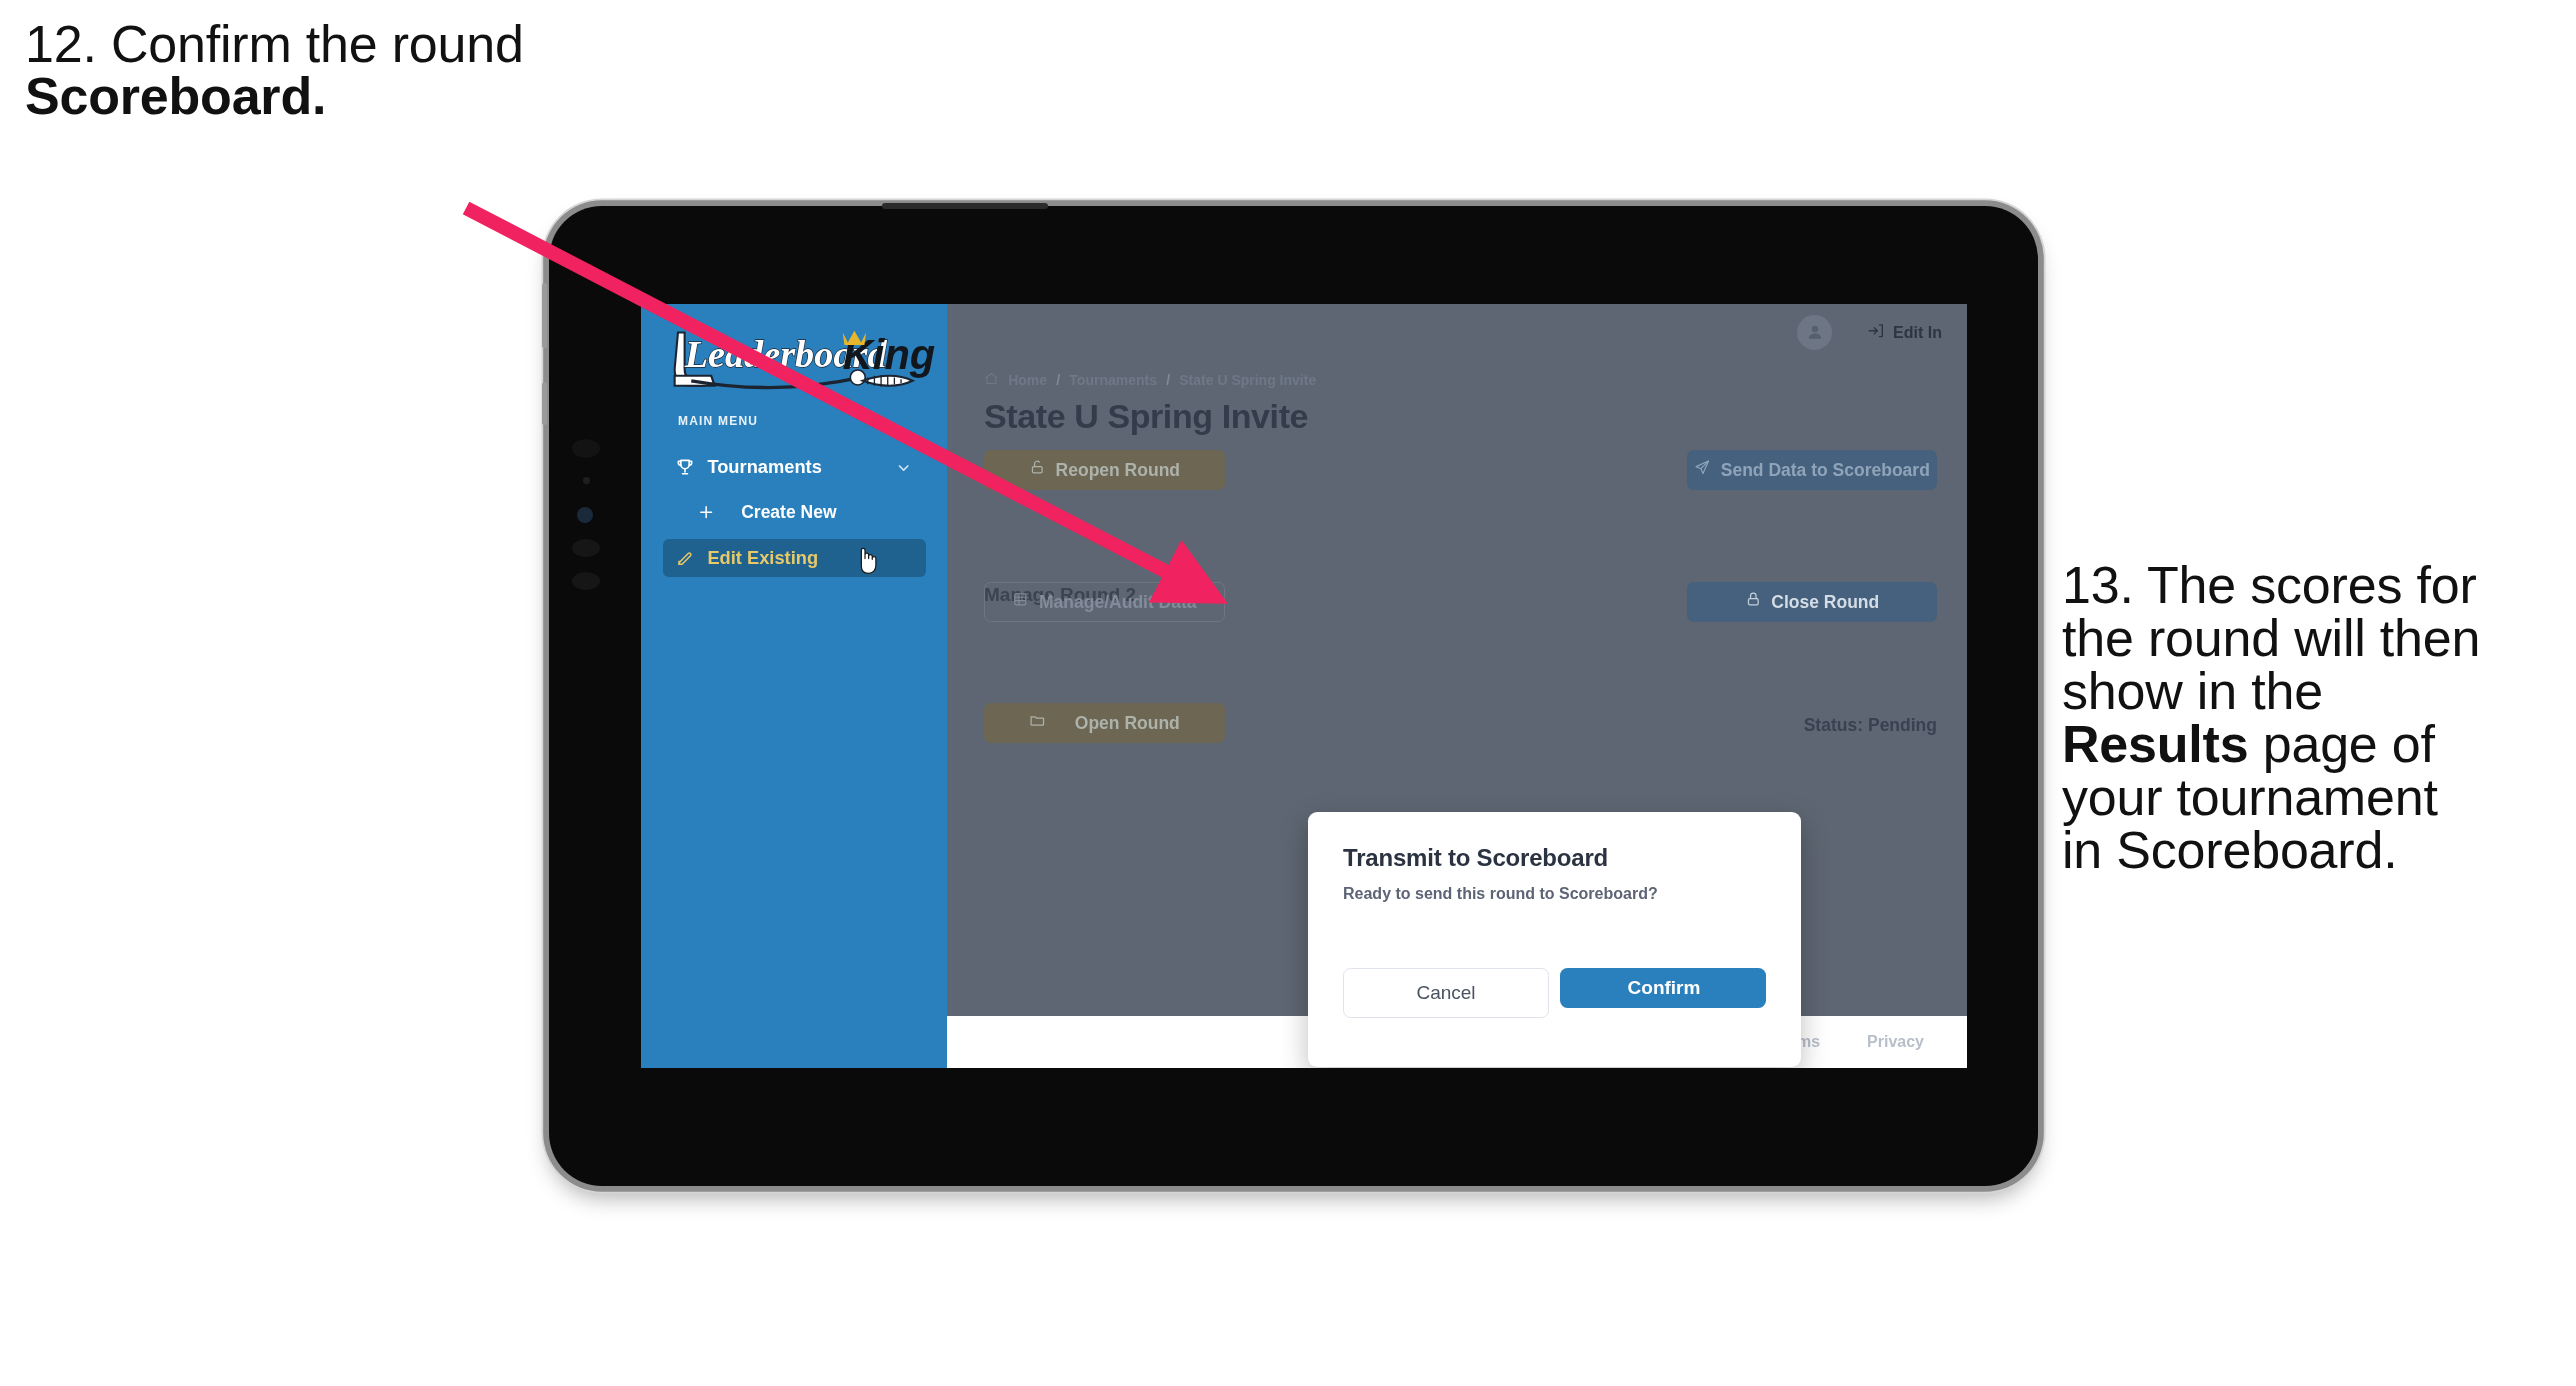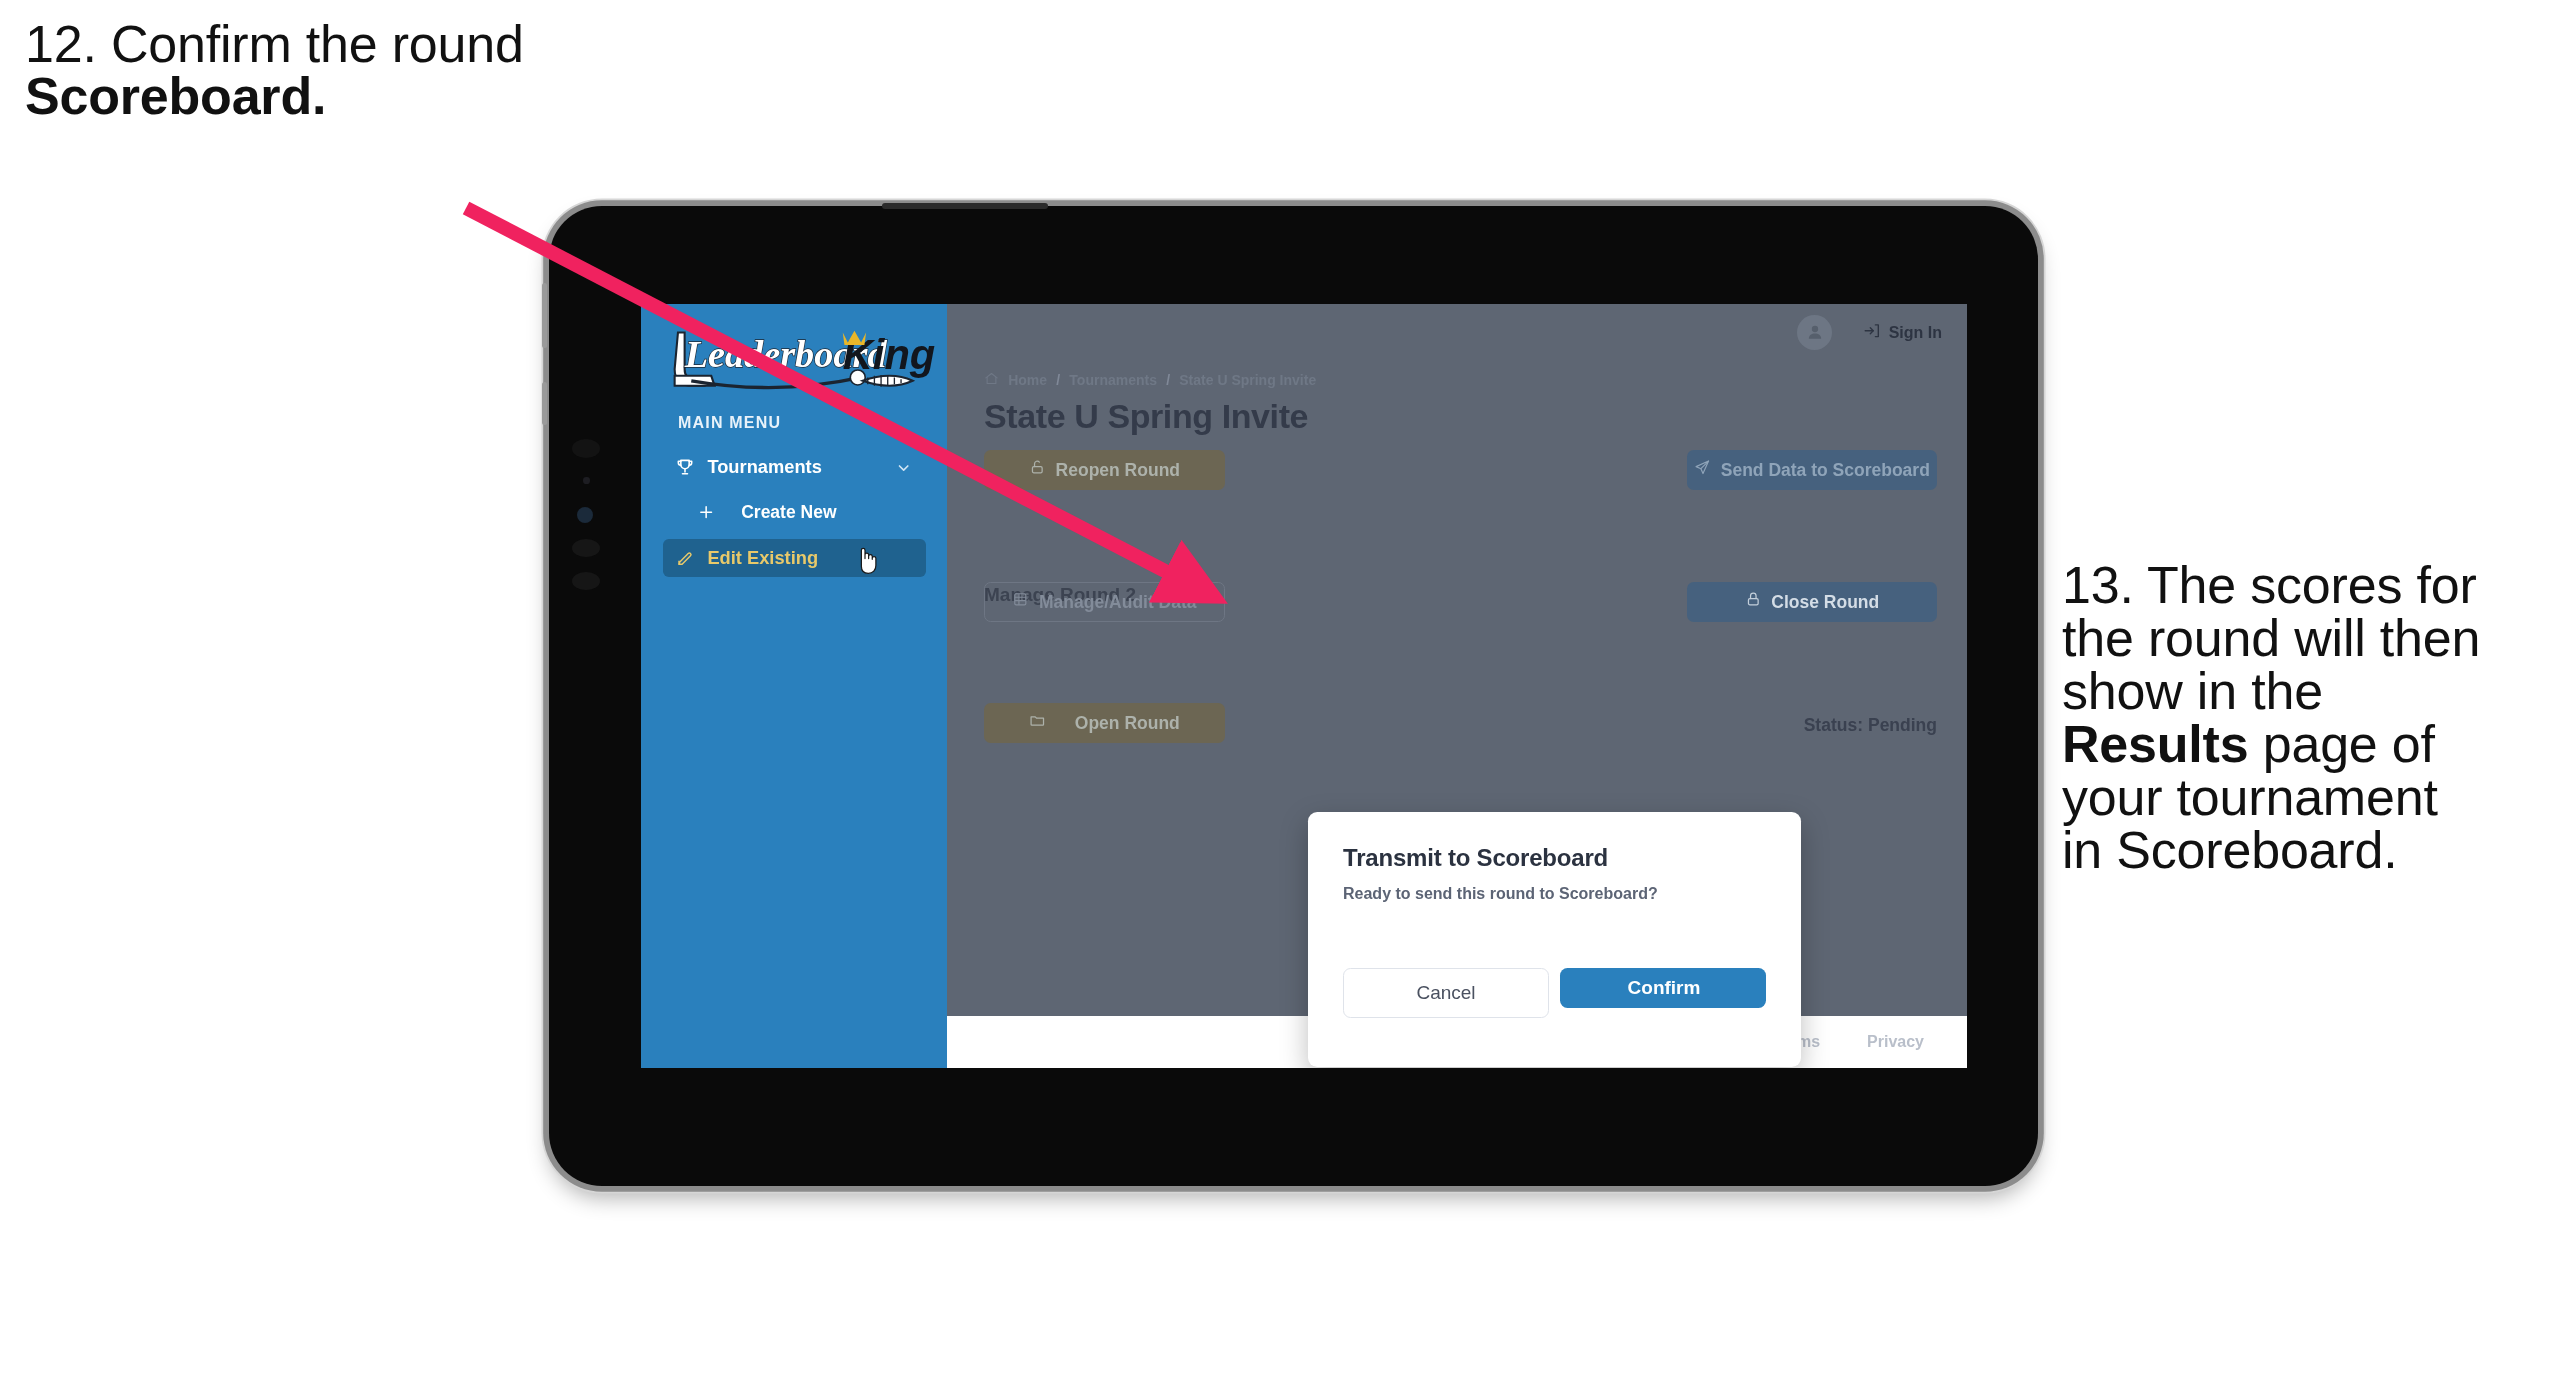--- a/index.html
+++ b/index.html
@@ -58,21 +58,21 @@
   }
 
   
   #sidebar{
     position:absolute;left:0;top:0;width:306px;height:764px;
     background:#2a80bd;
   }
   #logo-wrap{position:absolute;left:11.6px;top:15px;width:283px;height:77px;}
   #menu-label{
     position:absolute;left:37px;top:110px;
-    color:#e8f2fa;font-size:16px;font-weight:700;letter-spacing:1.2px;
+    color:#e8f2fa;font-size:12px;font-weight:700;letter-spacing:1.2px;
   }
   .nav-item{
     position:absolute;left:21.6px;width:263px;height:35px;
     display:flex;align-items:center;gap:11.6px;
     color:#ffffff;font-size:18.3px;font-weight:700;
     border-radius:5.8px;padding-left:11.6px;box-sizing:border-box;
   }
   #nav-tournaments{top:145px;}
   #nav-tournaments .chev{position:absolute;right:15px;top:11.6px;color:#cfe4f4;font-size:12.5px;}
   #nav-create{top:191px;left:43px;width:241px;font-size:17.5px;font-weight:700;gap:24px;}
@@ -274,21 +274,21 @@
               </svg>
           </div>
           <div id="signin">
             <span>
               <svg viewBox="0 0 24 24" width="17.5" height="17.5" fill="none" stroke="#2d3442" stroke-width="1.9" stroke-linecap="round" stroke-linejoin="round">
                 <path d="M3 12h11"></path>
                   <path d="M10 8l4 4-4 4"></path>
                   <path d="M17 4h4v16h-4"></path>
               </svg>
             </span>
-            <span>Sign In</span>
+            <span>Edit In</span>
           </div>
         </div>
 
         <div id="breadcrumb">
           <span>
             <svg viewBox="0 0 24 24" width="15" height="15" fill="none" stroke="#6f7886" stroke-width="1.8" stroke-linecap="round" stroke-linejoin="round">
                 <path d="M3 11l9-7 9 7"></path>
                 <path d="M5 10v10h14V10"></path>
               </svg>
           </span>

